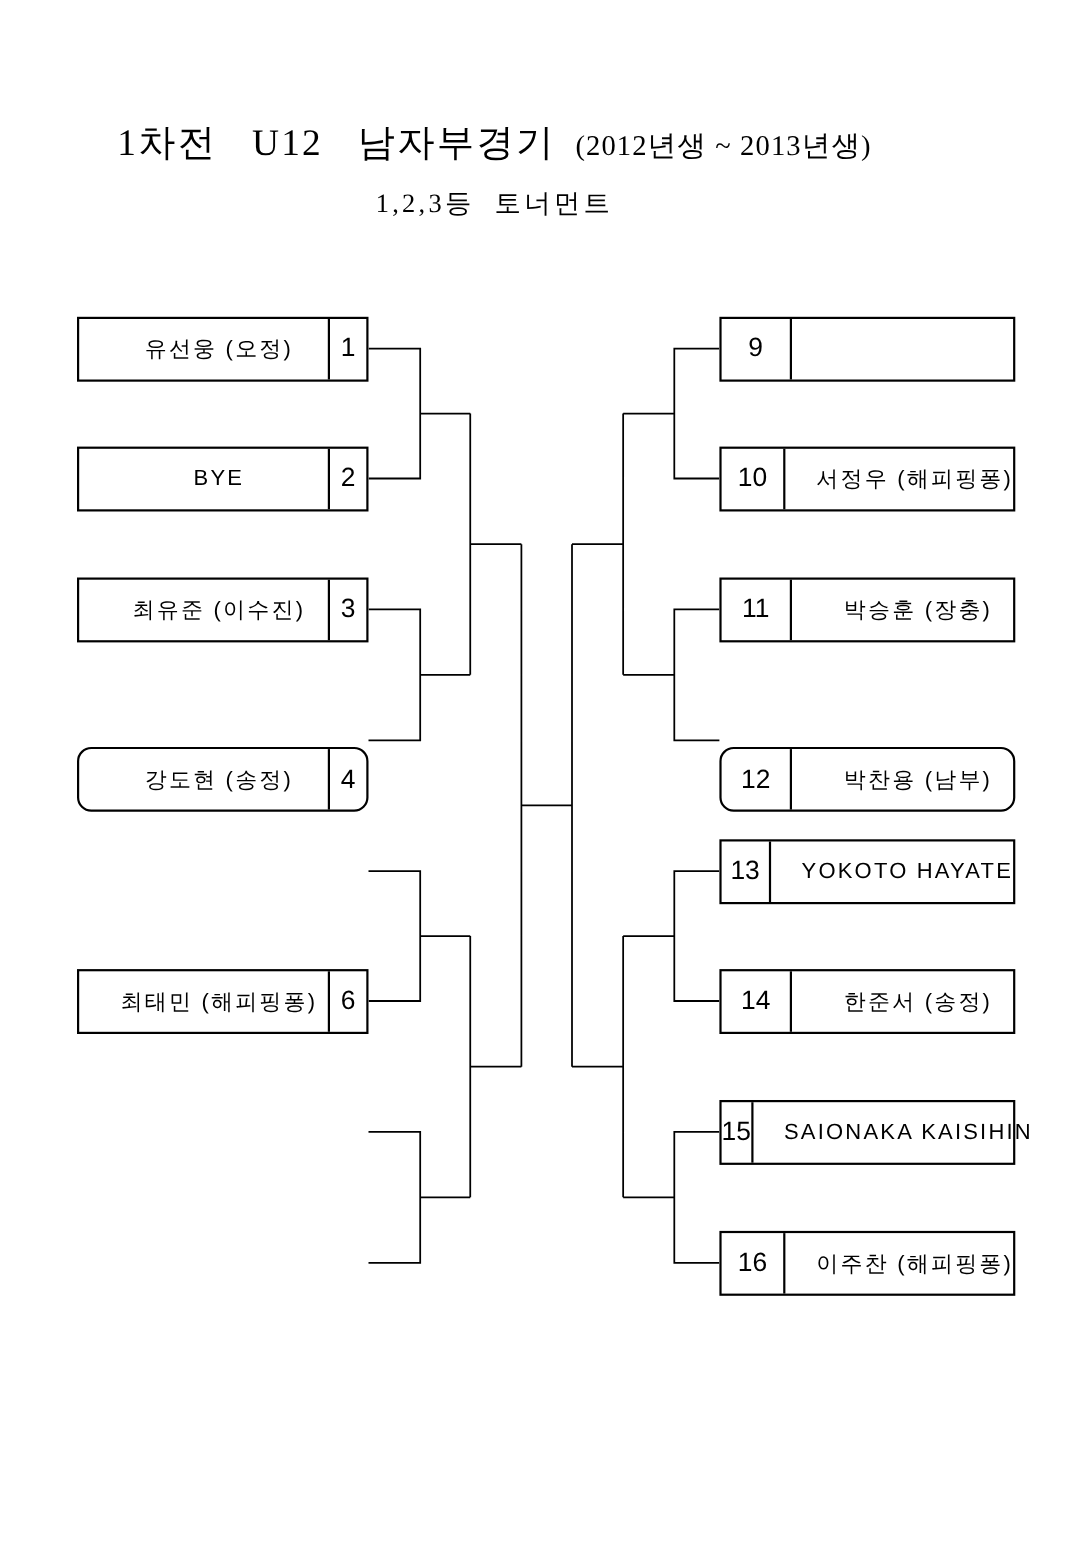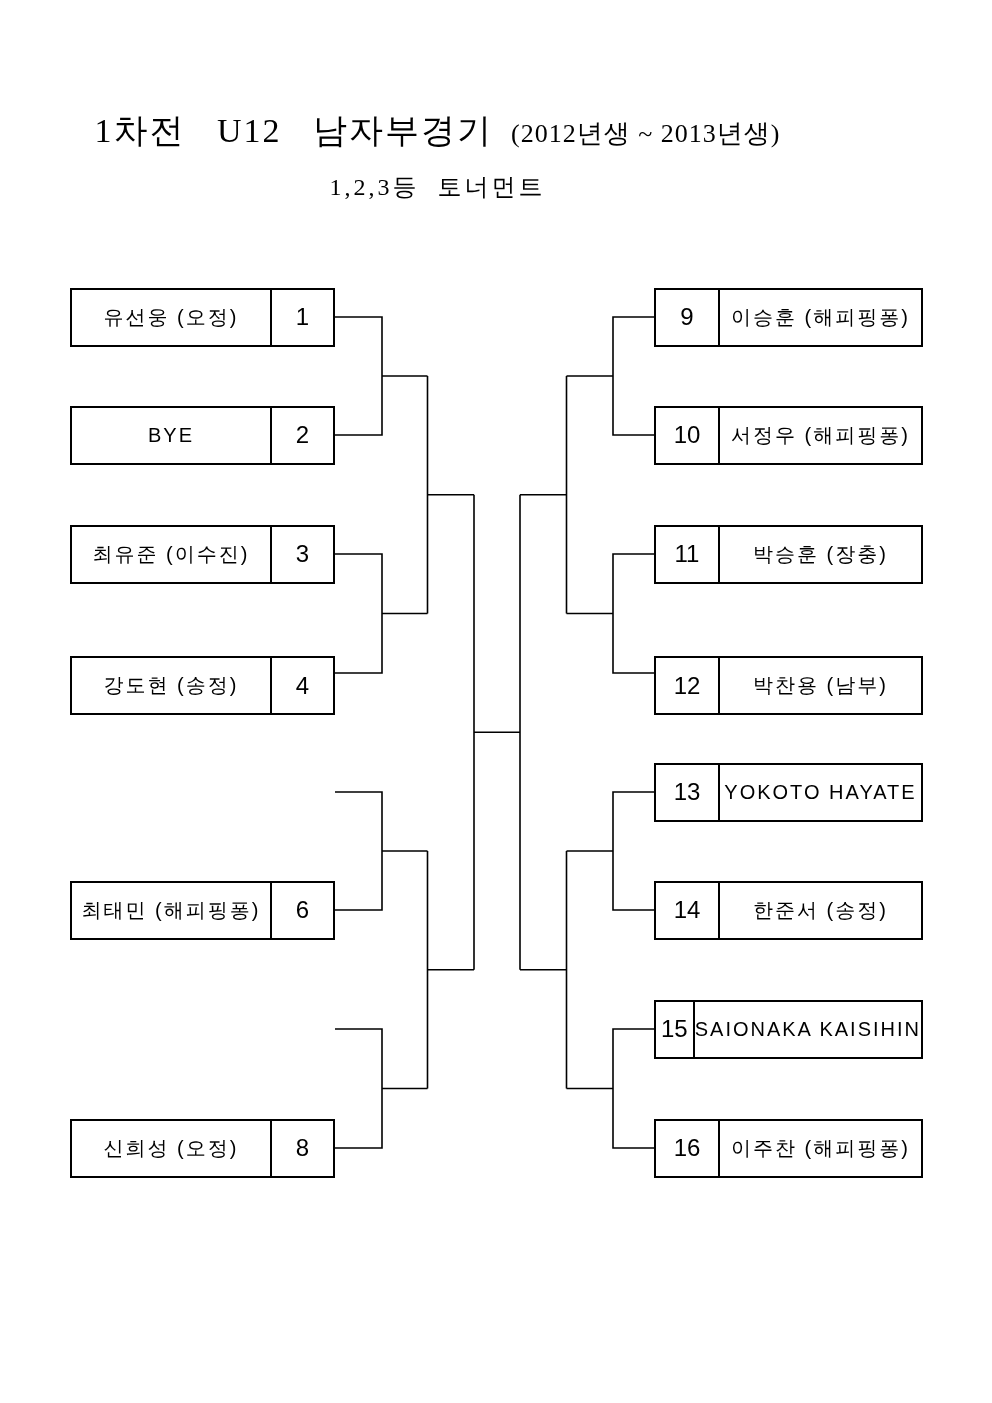--- a/index.html
+++ b/index.html
@@ -12,21 +12,21 @@
     width: 992px;
     height: 1403px;
     background: #ffffff;
     overflow: hidden;
     font-family: "Liberation Sans", sans-serif;
     color: #000000;
   }
   
   .title-block {
     position: absolute;
-    left: 4px;
+    left: 16px;
     top: 108px;
     width: 867px;
     text-align: center;
     font-family: "Liberation Serif", serif;
     color: #000000;
   }
   .title-line1 {
     white-space: pre;
     font-size: 34px;
     line-height: 46px;
@@ -71,34 +71,35 @@
   .box.right { left: 654px; width: 269px; }
   .cell {
     display: flex;
     align-items: center;
     justify-content: center;
     white-space: nowrap;
   }
   .cell.name {
     font-size: 20px;
     letter-spacing: 2px;
+    padding-left: 28px;
   }
   .cell.seed {
     font-size: 24px;
     letter-spacing: 0;
   }
   .box.left  .cell.name { width: 198px; border-right: 2px solid #000000; }
   .box.left  .cell.seed { flex: 1; }
   .box.right .cell.seed { width: 62px;  border-right: 2px solid #000000; }
   .box.right .cell.name { flex: 1; }
   
   .row-0 { top: 287.5px; }
   .row-1 { top: 405.5px; }
   .row-2 { top: 524.5px; }
-  .row-3 { top: 656px; }
+  .row-3 { top: 679px; border-radius: 13px; }
   .row-4 { top: 762.5px; }
   .row-5 { top: 880.5px; }
   .row-6 { top: 999.5px; }
   .row-7 { top: 1118.5px; }
 </style>
 </head>
 <body>
 
 <div class="page">
 
@@ -150,28 +151,23 @@
     <div class="cell seed">3</div>
   </div>
   <div class="box left row-3">
     <div class="cell name">강도현 (송정)</div>
     <div class="cell seed">4</div>
   </div>
   <div class="box left row-5">
     <div class="cell name">최태민 (해피핑퐁)</div>
     <div class="cell seed">6</div>
   </div>
-  <div class="box left row-7">
-    <div class="cell name">신희성 (오정)</div>
-    <div class="cell seed">8</div>
-  </div>
 
   <div class="box right row-0">
     <div class="cell seed">9</div>
-    <div class="cell name">이승훈 (해피핑퐁)</div>
   </div>
   <div class="box right row-1">
     <div class="cell seed">10</div>
     <div class="cell name">서정우 (해피핑퐁)</div>
   </div>
   <div class="box right row-2">
     <div class="cell seed">11</div>
     <div class="cell name">박승훈 (장충)</div>
   </div>
   <div class="box right row-3">

